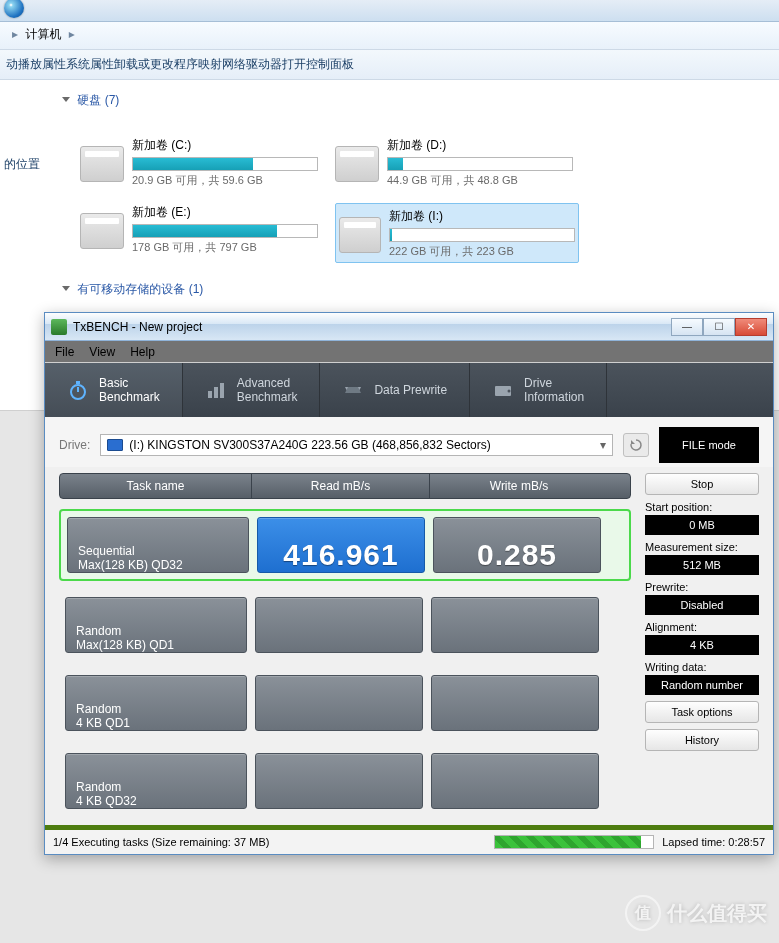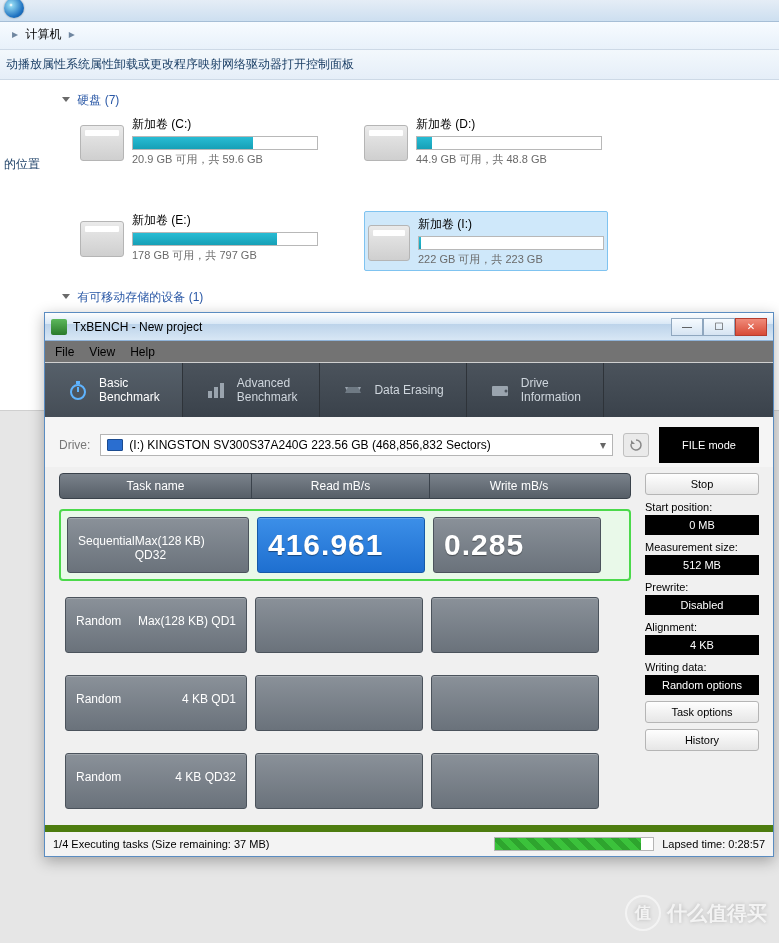--- a/index.html
+++ b/index.html
@@ -70,22 +70,23 @@
   }
   .section-header{
     color:#2a58a6; font-size:12px;
     padding:4px 0 6px 0;
   }
   .section-header .tri{
     display:inline-block; width:0;height:0;border-top:5px solid #6a6a6a;border-left:4px solid transparent;border-right:4px solid transparent;
     margin-right:4px; vertical-align:2px;
   }
   .drives-row{
-    display:flex; gap:44px; flex-wrap:wrap;
+    display:flex; gap:15px; flex-wrap:wrap;
     padding-left:18px;
+    margin-top:21px;
   }
   .drive{
     width:240px; display:flex; gap:8px;
   }
   .drive.selected{
     background:#cfe8fa;
     border:1px solid #7fc3f0;
     border-radius:2px;
     padding:3px;
     width:244px;
@@ -209,22 +210,22 @@
   .task-row{
     display:flex; gap:8px; margin-top:10px;
     padding:6px; border-radius:4px;
   }
   .task-row.active{ border:2px solid #4bd94b; background:#e9f9e9;}
   .task-cell{
     height:56px;
     background:linear-gradient(#8a9199,#6a727b);
     border:1px solid #4b535c; border-radius:3px;
     color:#fff;
-    display:flex; flex-direction:row; justify-content:space-between;
-    padding:16px 10px;
+    display:flex; flex-direction:column; justify-content:flex-end;
+    padding:0 10px;
     font-size:12px;
     box-shadow:inset 0 1px 0 rgba(255,255,255,.2);
   }
   .task-cell.name{ width:182px; }
   .task-cell.val{ width:168px; align-items:center;}
   .task-cell.val.read{
     background:linear-gradient(#3c8fe8,#1e6fd0);
     border-color:#155aa8;
   }
   .val-text{
@@ -240,21 +241,21 @@
     margin-bottom:6px; cursor:default;
   }
   .right-col .lbl{ font-size:11px; color:#000; margin:4px 0 2px;}
   .right-col .valbox{
     width:100%; height:20px; background:#000; color:#fff;
     display:flex;align-items:center;justify-content:center; font-size:11px;
     margin-bottom:6px;
   }
 
   .statusbar{
-    height:14px; border-top:7px solid #4d7c0f;
+    height:14px; border-top:5px solid #4d7c0f;
     background:#f3f3f3;
     display:flex; align-items:center; padding:12px 8px;
     font-size:11px; color:#000; gap:8px;
   }
   .statusbar .prog{
     width:160px;height:14px;border:1px solid #b5b5b5;background:#fff;position:relative;
   }
   .statusbar .prog-fill{
     height:100%;background:repeating-linear-gradient(45deg,#3bc23b 0 6px,#2ea52e 6px 12px);
     width:92%;
@@ -411,21 +412,21 @@
         </span>
     </div>
     <div class="tab">
       <span class="ticon2">
         <svg width="22" height="22" viewBox="0 0 22 22">
             <path d="M3 8 h16 l-3 6 h-10 z" fill="#9aa4ae"></path>
             <path d="M3 14 h16 l-3 -6 h-10 z" fill="#6f7a84"></path>
           </svg>
       </span>
       <span class="tlabel">
-          <span class="l1">Data Erasing</span>
+          <span class="l1">Data Prewrite</span>
         </span>
     </div>
     <div class="tab">
       <span class="ticon2">
         <svg width="22" height="22" viewBox="0 0 22 22">
             <rect x="3" y="7" width="16" height="10" rx="1" fill="#9aa4ae"></rect>
             <circle cx="17" cy="12" r="1.5" fill="#4b535c"></circle>
           </svg>
       </span>
       <span class="tlabel">
@@ -513,21 +514,21 @@
       <div class="btn">Stop</div>
       <div class="lbl">Start position:</div>
       <div class="valbox">0 MB</div>
       <div class="lbl">Measurement size:</div>
       <div class="valbox">512 MB</div>
       <div class="lbl">Prewrite:</div>
       <div class="valbox">Disabled</div>
       <div class="lbl">Alignment:</div>
       <div class="valbox">4 KB</div>
       <div class="lbl">Writing data:</div>
-      <div class="valbox">Random options</div>
+      <div class="valbox">Random number</div>
       <div class="btn">Task options</div>
       <div class="btn">History</div>
     </div>
   </div>
 
   <div class="statusbar">
     <span>1/4 Executing tasks (Size remaining: 37 MB)</span>
     <div style="flex:1"></div>
     <div class="prog">
         <div class="prog-fill"></div>

